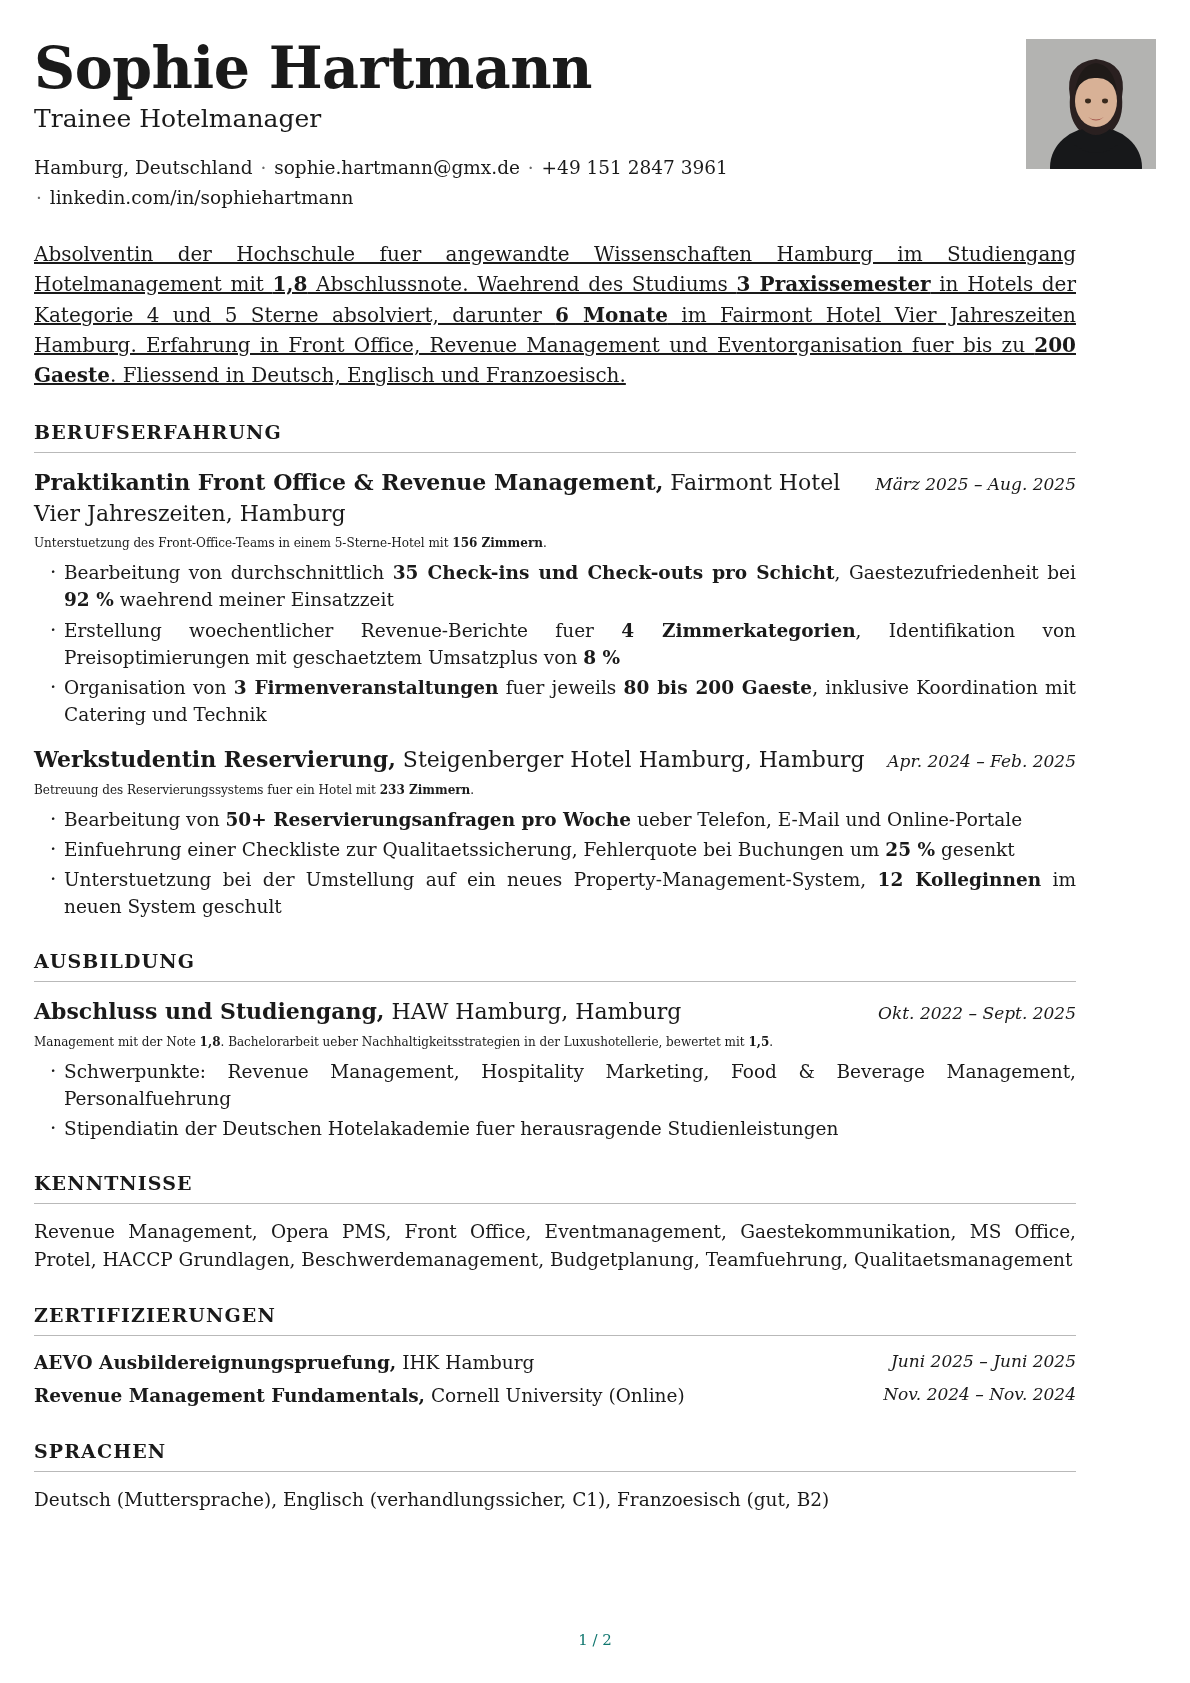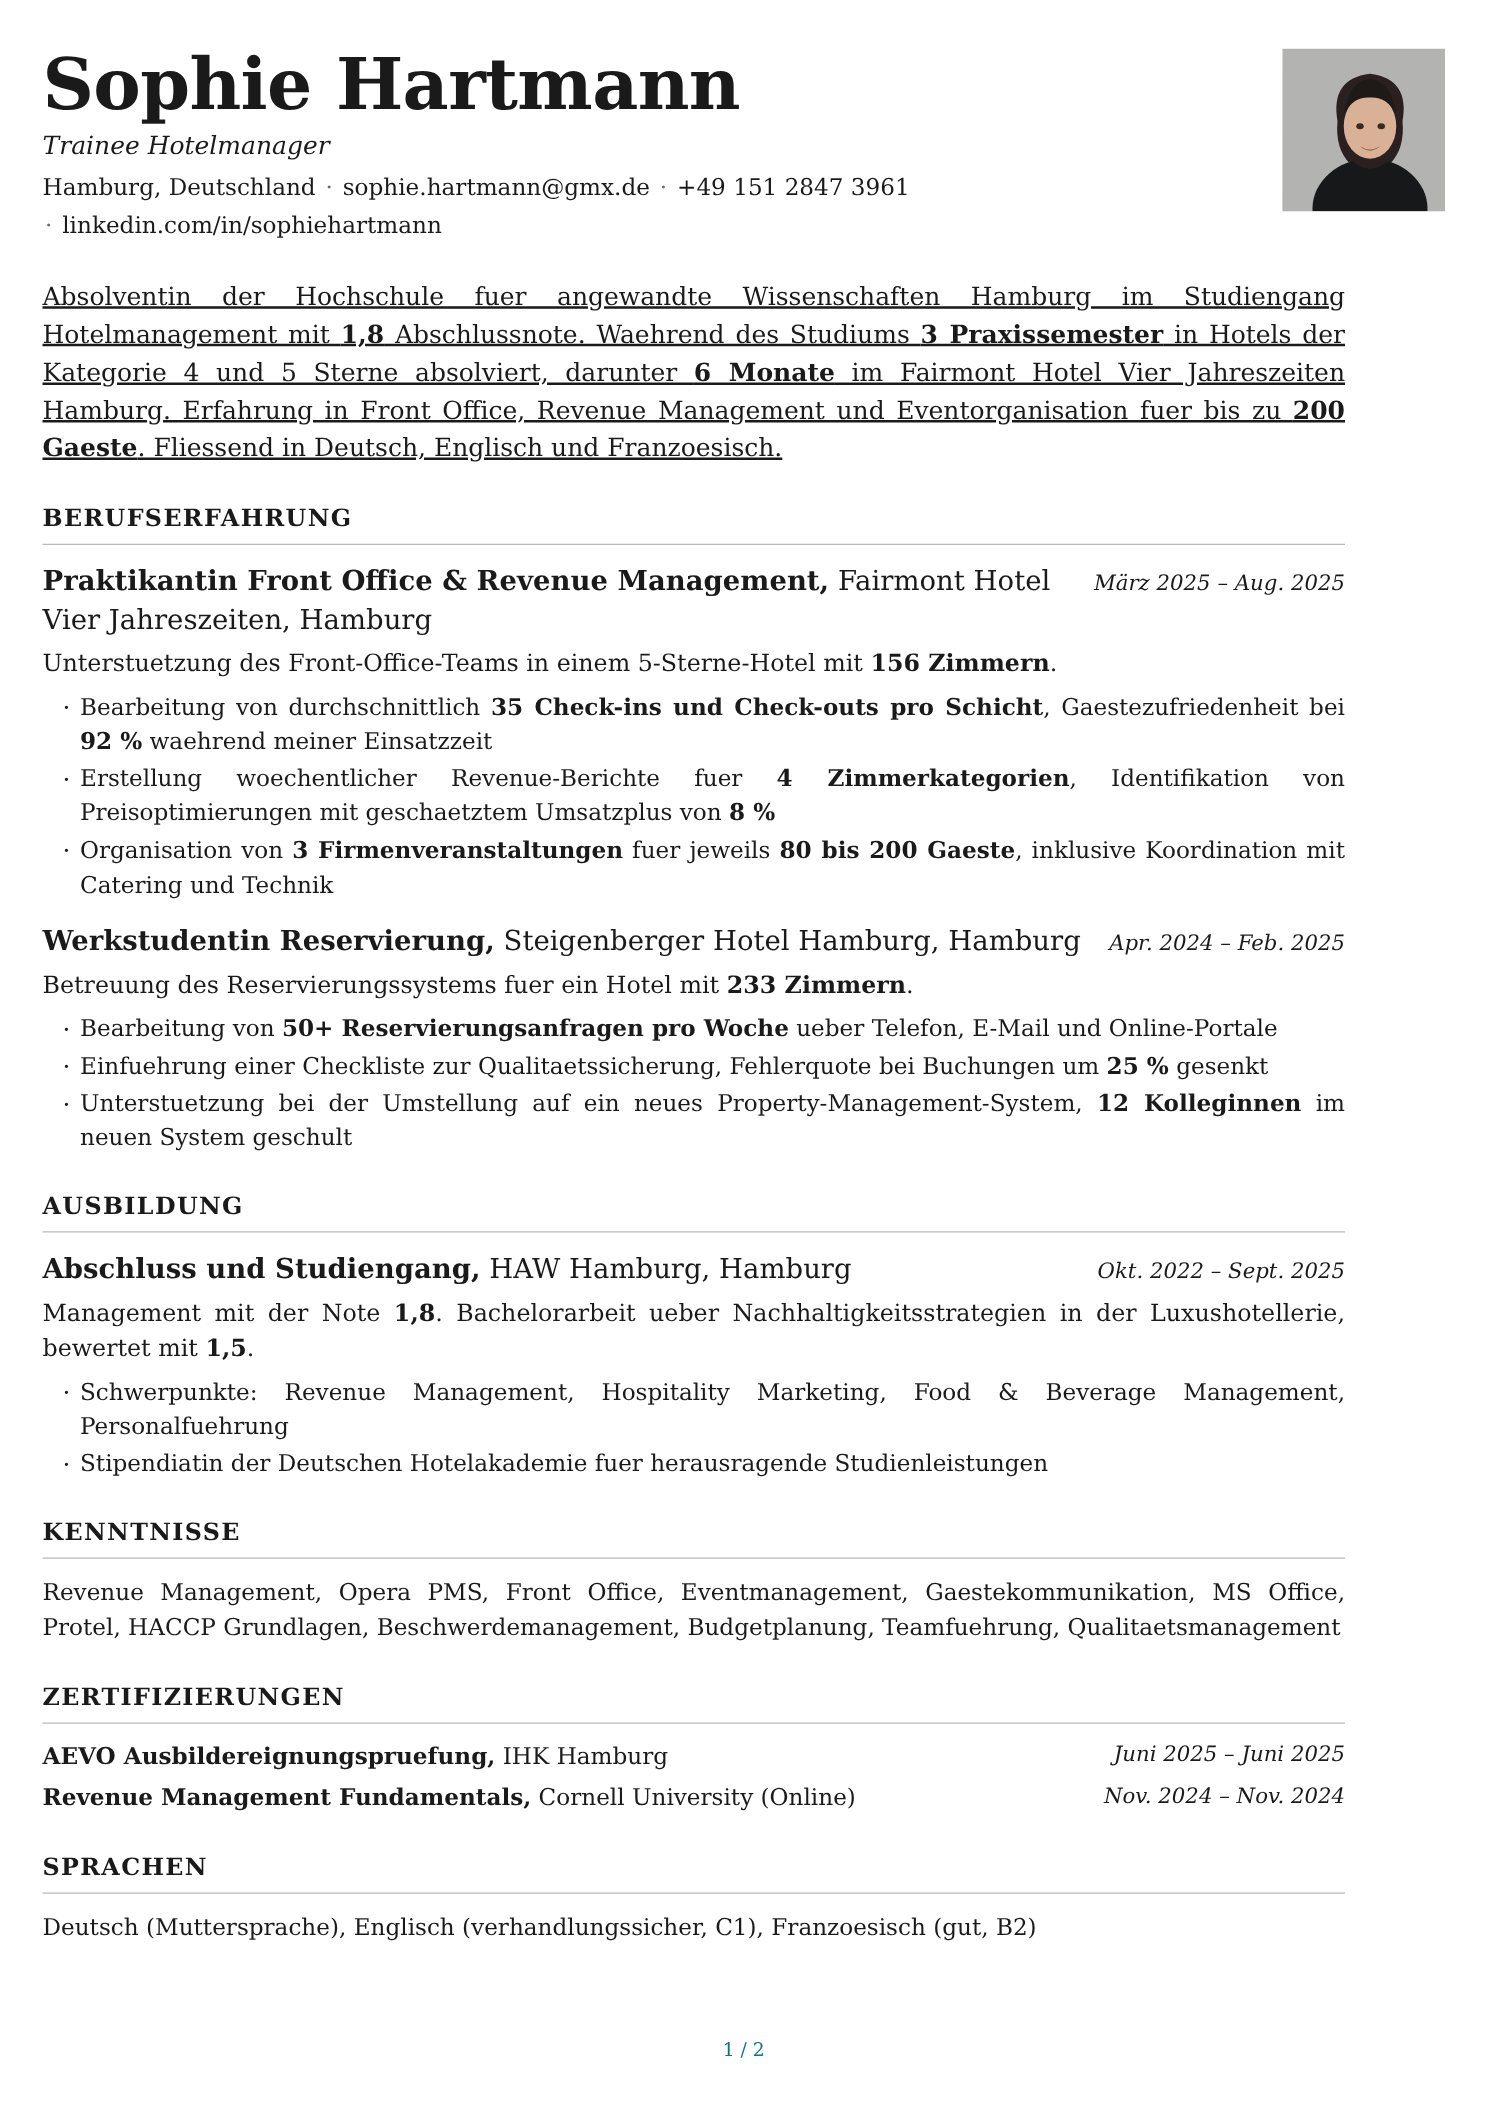--- a/index.html
+++ b/index.html
@@ -21,24 +21,23 @@
   .header { position: relative; }
   .name {
     font-family: "DejaVu Serif", "Liberation Serif", serif;
     font-weight: bold;
     font-size: 57px;
     line-height: 1.05;
     letter-spacing: -0.5px;
     margin: 4px 0 2px 0;
   }
   .subtitle {
-    font-style: italic;
-    font-size: 20px;
+    font-size: 25px;
     line-height: 1.2;
-    margin: 6px 0 8px 0;
+    margin: 6px 0 19px 0;
   }
   .contact {
     font-size: 18.5px;
     line-height: 1.62;
     max-width: 700px;
   }
   .contact .sep { color: #6a6a6a; padding: 0 2px; }
   .photo {
     position: absolute;
     right: -80px;
@@ -87,21 +86,21 @@
   .entry-title b { font-weight: bold; }
   .entry-date {
     font-style: italic;
     font-size: 17px;
     white-space: nowrap;
     flex: 0 0 auto;
     text-align: right;
     padding-top: 1px;
   }
   .entry-desc {
-    font-size: 19px;
+    font-size: 12px;
     line-height: 1.5;
     margin-top: 5px;
     text-align: justify;
   }
   ul.bullets {
     list-style: none;
     margin: 7px 0 0 0;
     padding: 0;
   }
   ul.bullets li {

